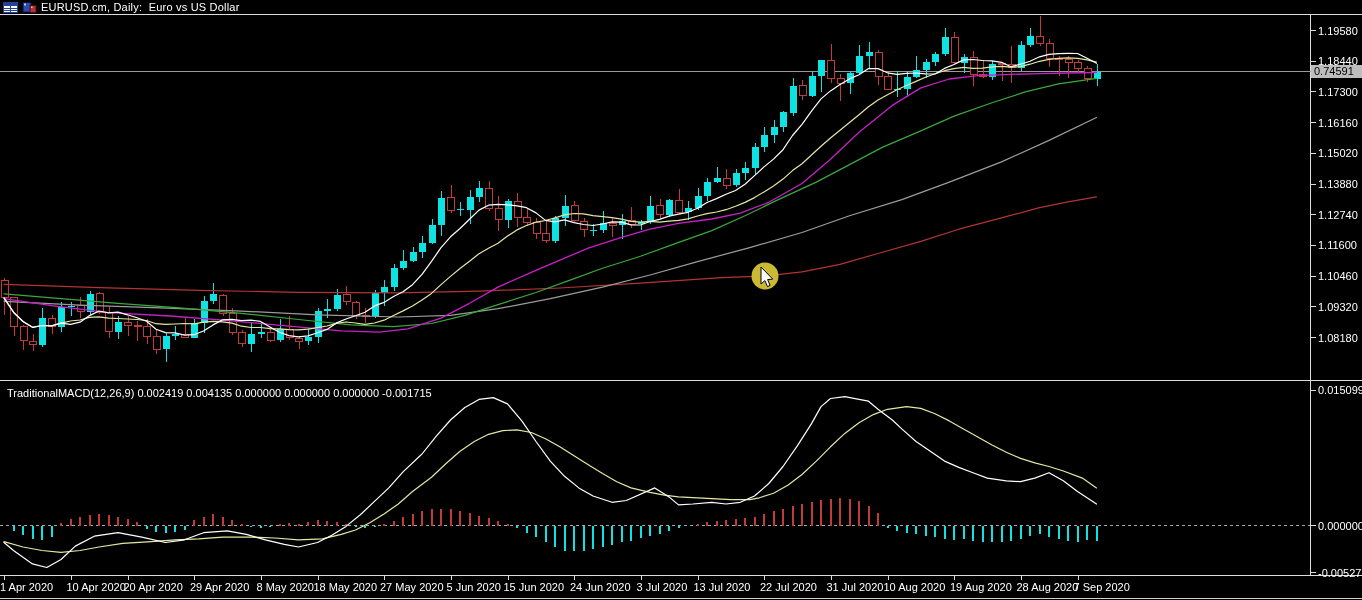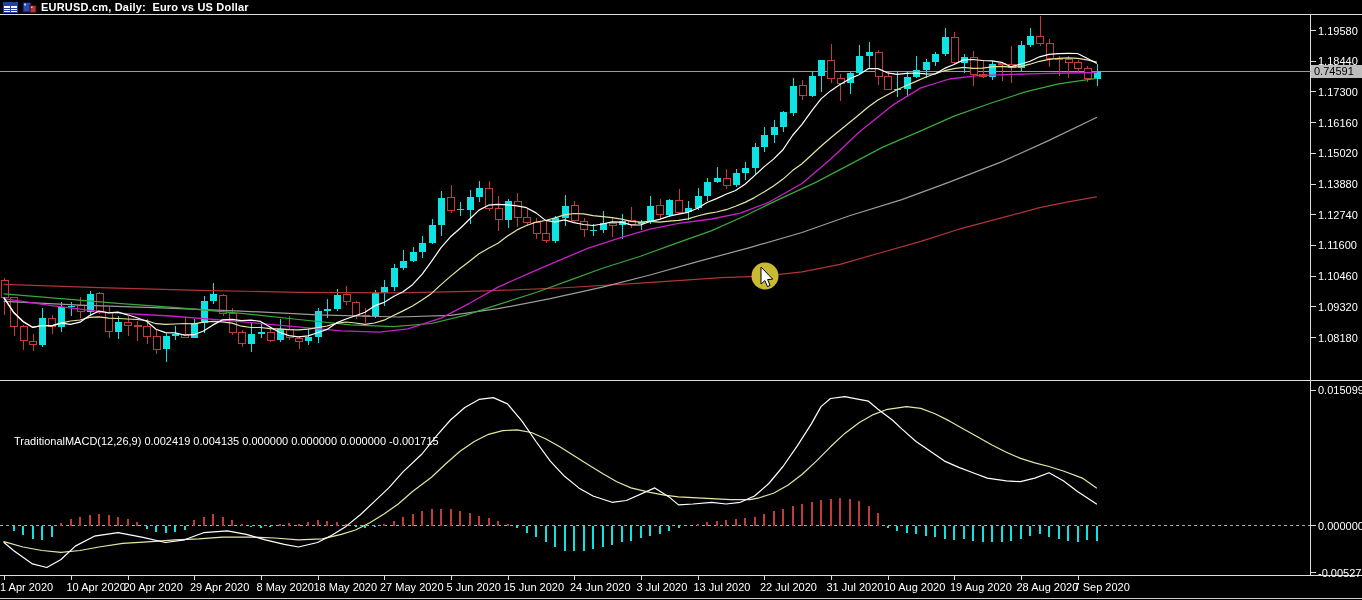--- a/index.html
+++ b/index.html
@@ -1,25 +1,25 @@
 <!DOCTYPE html>
 <html><head>
 <meta charset="utf-8">
 <style>
   html,body{margin:0;padding:0;background:#000;}
   .screen{position:relative;width:1362px;height:600px;background:#000;overflow:hidden;
           font-family:"Liberation Sans", sans-serif;}
   .titlebar{position:absolute;left:0;top:0;width:100%;height:14px;display:flex;align-items:center;
             gap:4px;padding-left:3px;box-sizing:border-box;z-index:6;background:#000;}
-  .titlebar .title{color:#fff;font-size:11px;font-weight:bold;white-space:pre;letter-spacing:0.2px;}
+  .titlebar .title{color:#fff;font-size:11px;font-weight:normal;white-space:pre;letter-spacing:0.2px;}
   .icon{display:inline-block;line-height:0;}
   #chart-svg{position:absolute;left:0;top:0;z-index:1;}
   .price-badge{position:absolute;left:1311px;top:65px;width:49px;height:13px;background:#bdbdbd;
                color:#000;font-size:11px;line-height:13px;padding-left:3px;z-index:5;}
-  .macd-label{position:absolute;left:14px;top:387px;color:#fff;font-size:11px;z-index:5;white-space:pre;margin-top:48px;}
+  .macd-label{position:absolute;left:7px;top:387px;color:#fff;font-size:11px;z-index:5;white-space:pre;}
   svg text{font-family:"Liberation Sans", sans-serif;font-size:11px;fill:#fff;}
 </style>
 </head>
 <body>
 
 <div class="screen">
 
   <div class="titlebar">
     <span class="icon"><svg width="15" height="11">
       <rect x="0.5" y="0.5" width="14" height="10" fill="#ffffff" stroke="#24409e"></rect>

